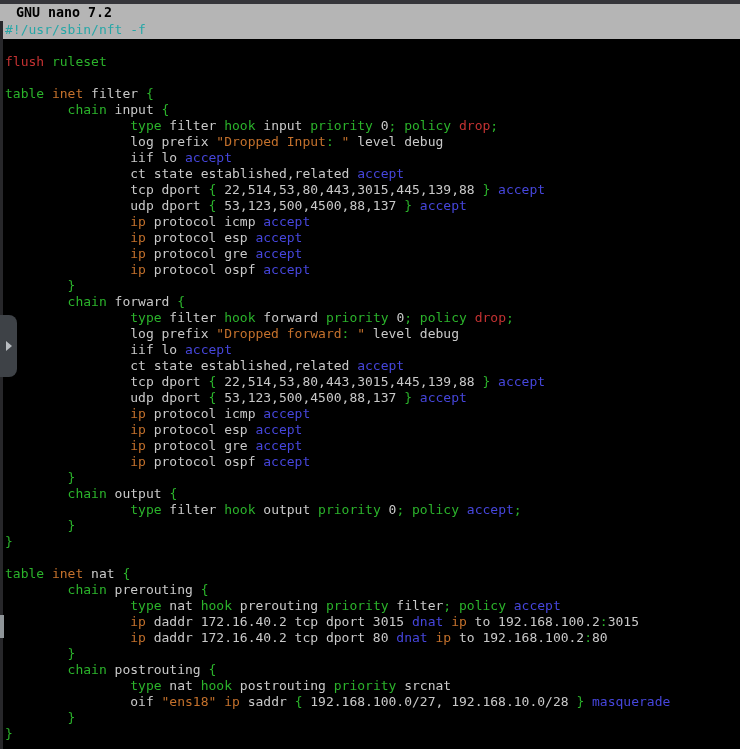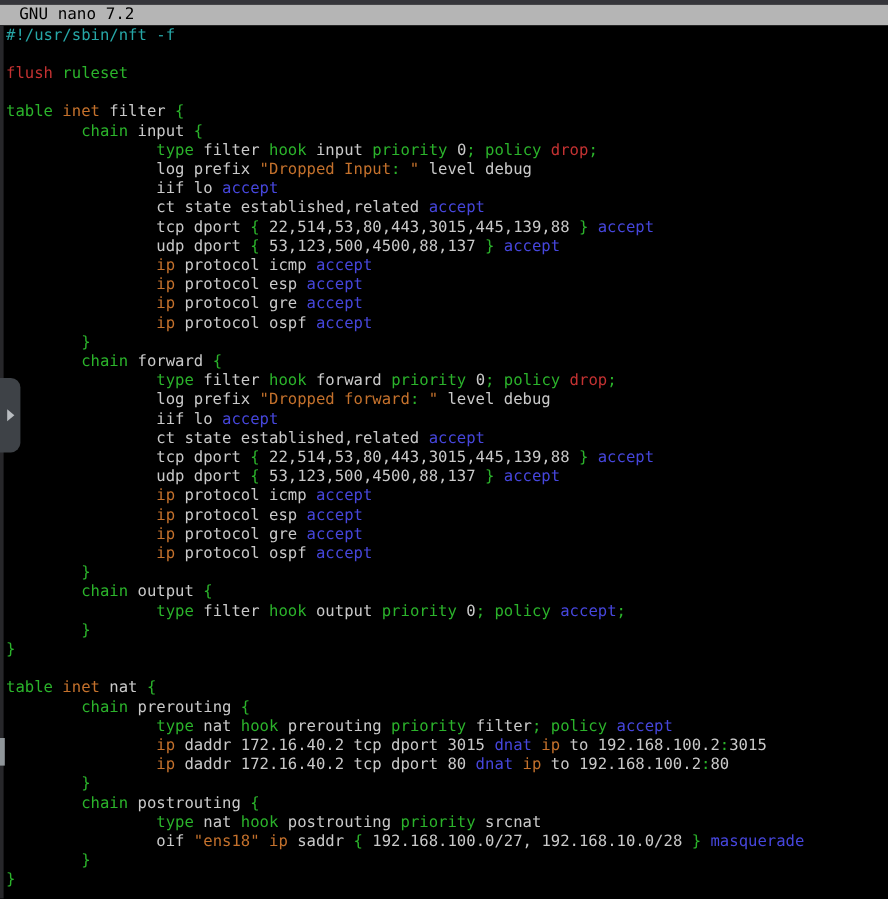--- a/index.html
+++ b/index.html
@@ -2,23 +2,23 @@
 <html style="--c-background: #000000; --c-def: #c9c9c9; --c-green: #2bb32b; --c-red: #c43232; --c-orange: #c4712c; --c-blue: #4646dc; --c-cyan: #27a7a7; --c-titlebar_bg: #b5b5b5; --c-titlebar_fg: #000000;"><head>
 <meta charset="utf-8">
 <style>
   html,body{margin:0;padding:0;background:#000;}
   .screen{
     position:relative;width:740px;height:749px;background:var(--c-background,#000);
     overflow:hidden;font-family:"DejaVu Sans Mono",monospace;
   }
   .top-strip{position:absolute;top:0;left:0;right:0;height:4px;background:#35353a;}
   .titlebar{
-    position:absolute;top:4px;left:0;right:0;height:17px;
+    position:absolute;top:4px;left:0;right:0;height:35px;
     background:var(--c-titlebar_bg,#b5b5b5);color:var(--c-titlebar_fg,#000);
-    font-size:13.3px;line-height:17px;font-weight:normal;white-space:pre;
+    font-size:13.3px;line-height:17px;font-weight:bold;white-space:pre;
     display:flex;justify-content:space-between;box-sizing:border-box;
     padding:0 3px 0 16px;
   }
   .edge-strip{position:absolute;left:0;top:21px;bottom:0;width:3px;background:#27272a;}
   .scroll-notch{position:absolute;left:0;top:615px;width:4px;height:23px;background:#8f9599;}
   .clip-tab{
     position:absolute;left:0;top:315px;width:17px;height:62px;
     background:#3e4247;border-radius:0 8px 8px 0;
     display:flex;align-items:center;justify-content:center;
   }

